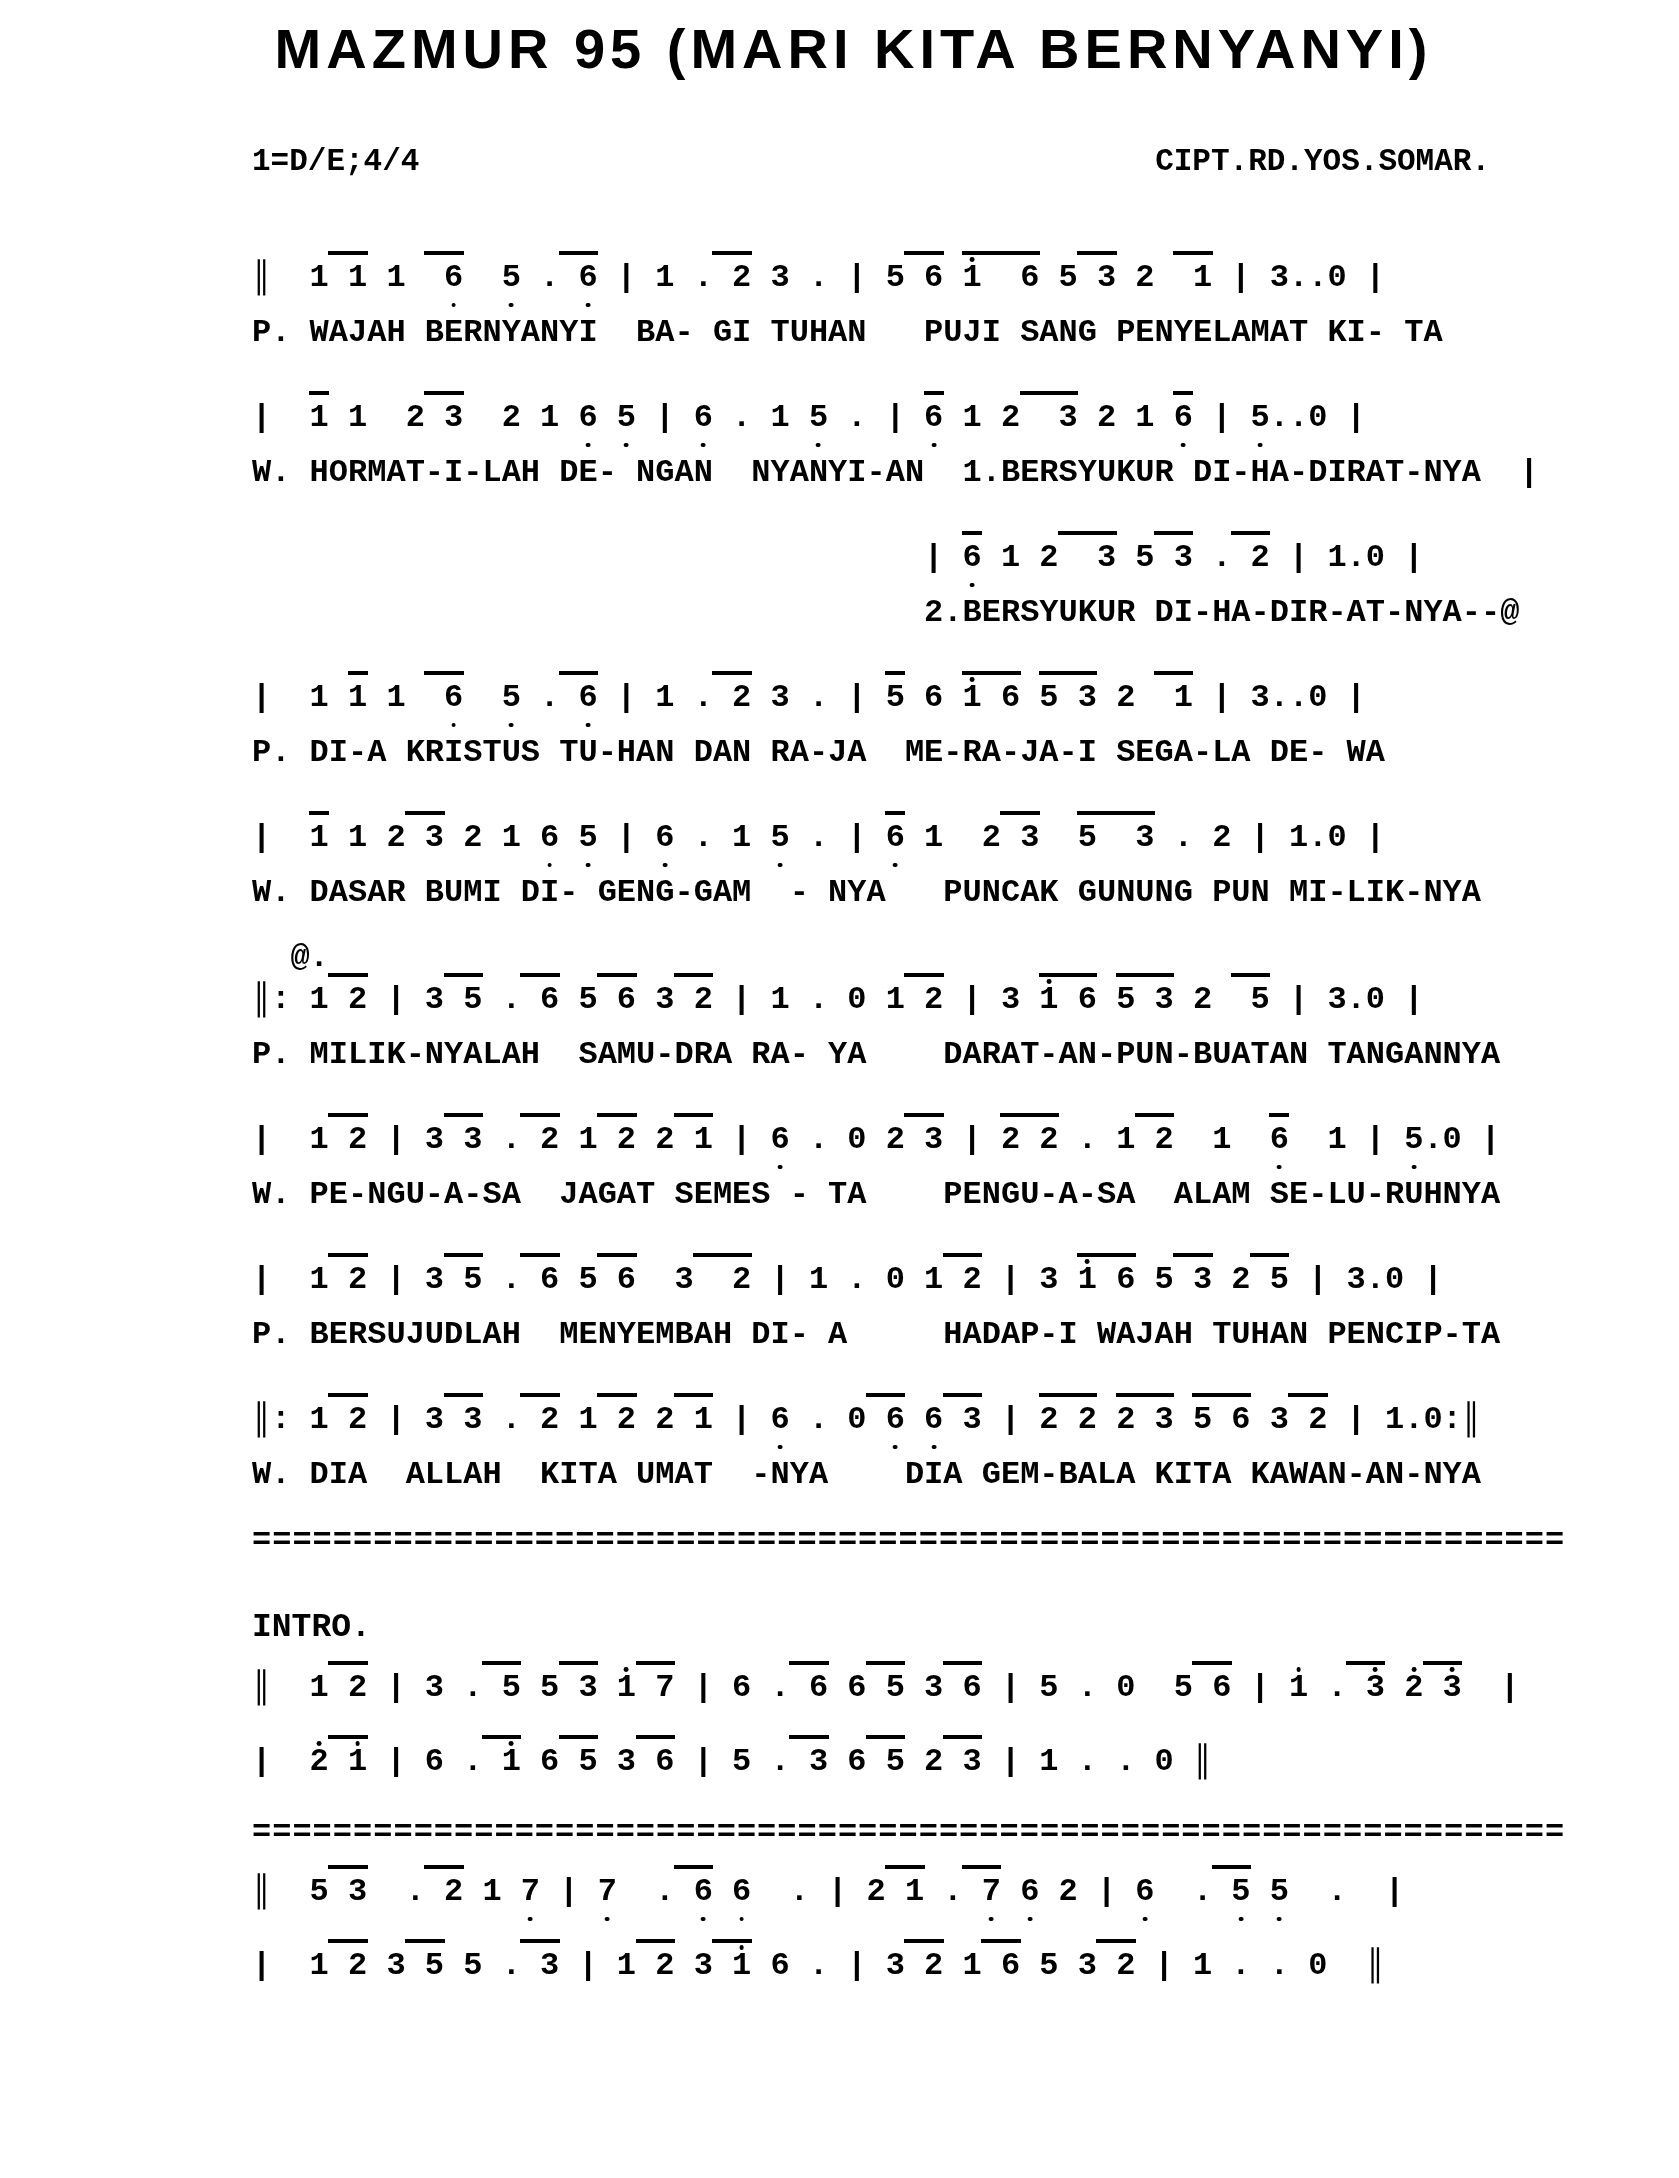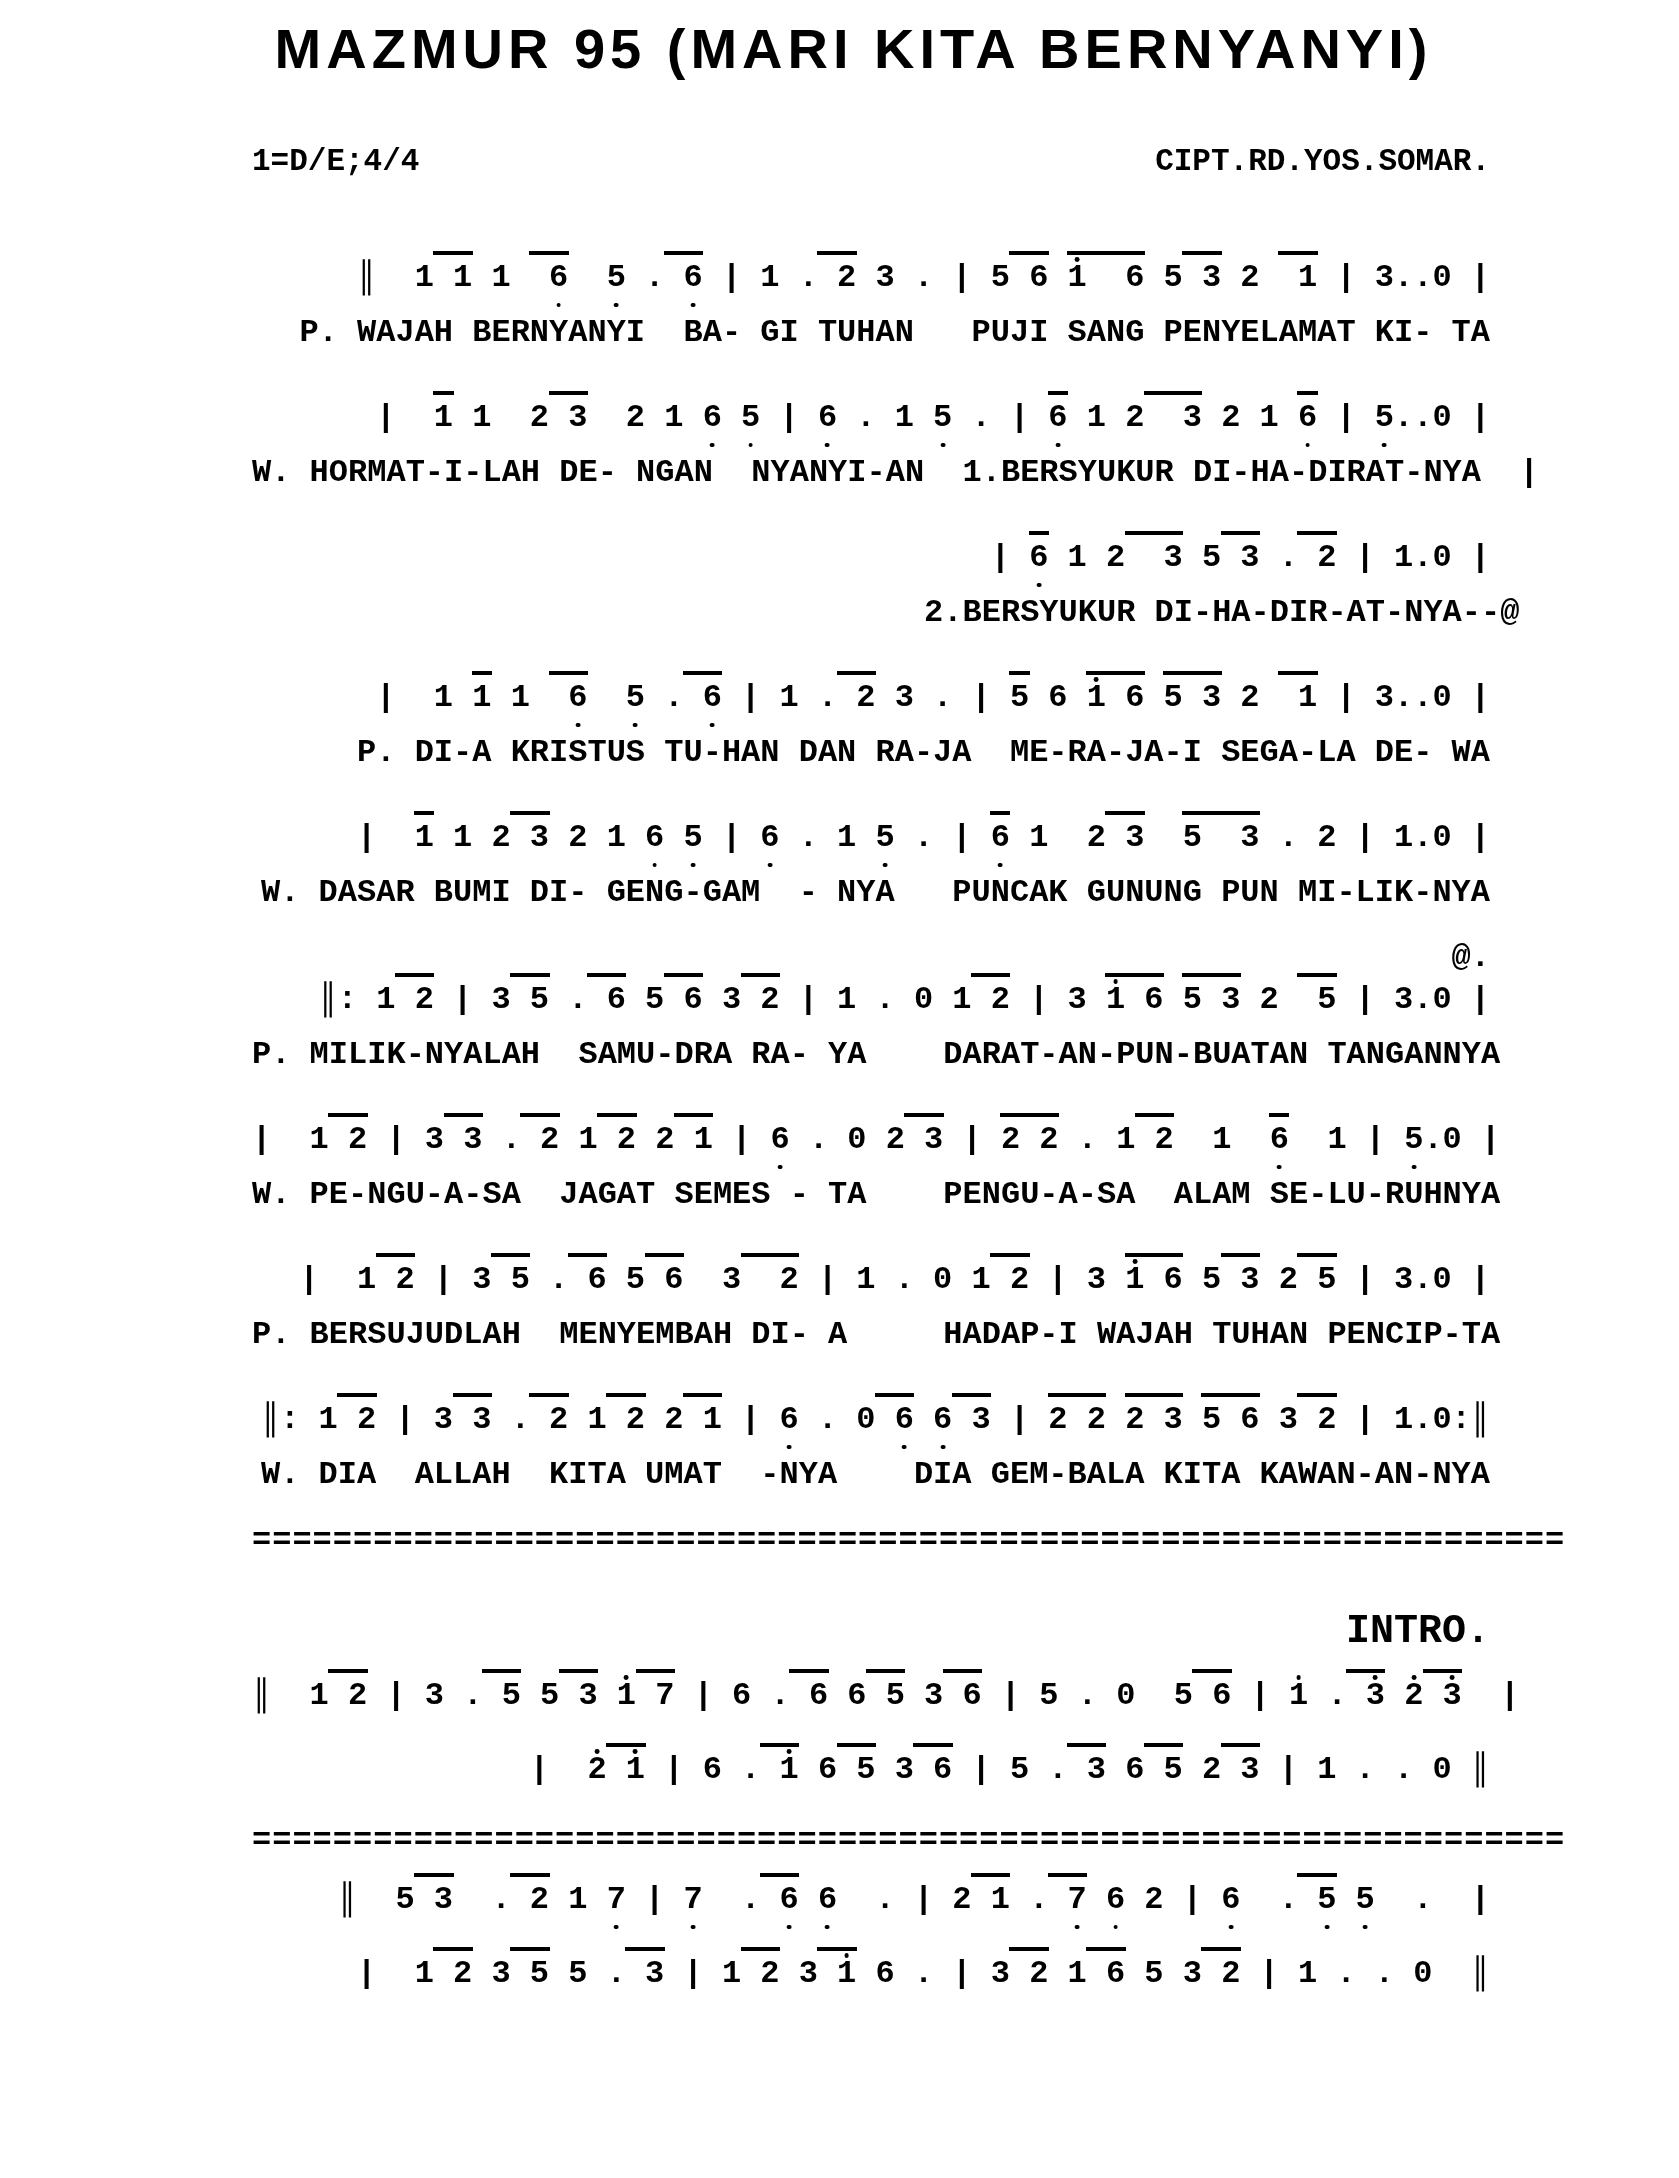--- a/index.html
+++ b/index.html
@@ -3,42 +3,42 @@
 <meta charset="utf-8">
 <style>
   html,body{margin:0;padding:0;background:#ffffff;color:#000000;}
   body{width:1679px;height:2178px;overflow:hidden;position:relative;}
   .mono{font-family:"Liberation Mono","DejaVu Sans Mono",monospace;font-weight:bold;}
   .page-title{
     font-family:"Liberation Sans","DejaVu Sans",sans-serif;
     font-weight:bold;font-size:56px;letter-spacing:5px;
     text-align:center;margin-top:16px;white-space:pre;padding-left:28px;
   }
-  .content{margin-left:252px;width:1238px;text-align:right;}
+  .content{margin-left:252px;width:1238px;}
   .key-row{display:flex;justify-content:space-between;margin-top:63px;font-size:31px;}
   .score{margin-top:63px;}
   .nline{font-size:32px;line-height:32px;white-space:pre;padding:20px 0 16px 0;}
   .lyr{font-size:32px;line-height:34px;white-space:pre;margin-top:6px;}
   .system{margin-bottom:32px;}
   .marker-line{font-size:32px;line-height:32px;white-space:pre;margin:4px 0 -10px 0;}
   .ch{display:inline-block;position:relative;white-space:pre;}
   .ch.ov::before{
     content:"";position:absolute;left:-0.5px;right:-0.5px;top:-0.34em;
     border-top:0.13em solid #000;
   }
   .ch.hi::after{
     content:"";position:absolute;width:0.15em;height:0.15em;background:#000;
     border-radius:50%;top:-0.16em;left:50%;transform:translateX(-50%);
   }
   .ch.lo::after{
     content:"";position:absolute;width:0.15em;height:0.15em;background:#000;
     border-radius:50%;bottom:-0.42em;left:50%;transform:translateX(-50%);
   }
   .separator{font-size:32px;line-height:34px;white-space:pre;margin-top:22px;letter-spacing:1px;}
-  .section-heading{font-size:40px;margin-top:51px;}
+  .section-heading{font-size:33px;margin-top:51px;}
   .intro-lines .nline{margin-top:6px;}
 </style>
 </head>
 <body>
 
 <div class="page-title">MAZMUR 95 (MARI KITA BERNYANYI)</div>
 
 <div class="content">
 
   <div class="key-row mono">

